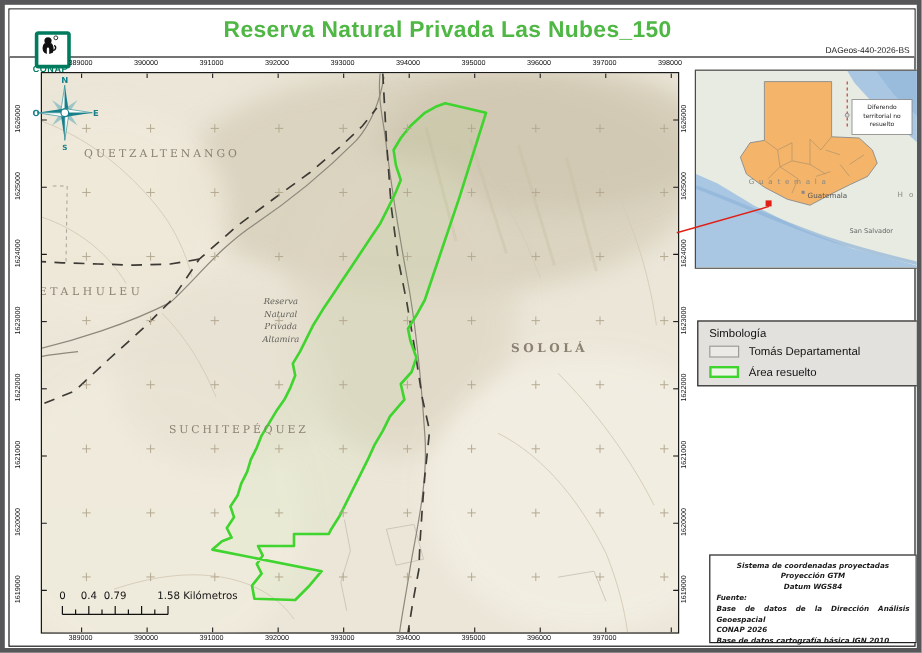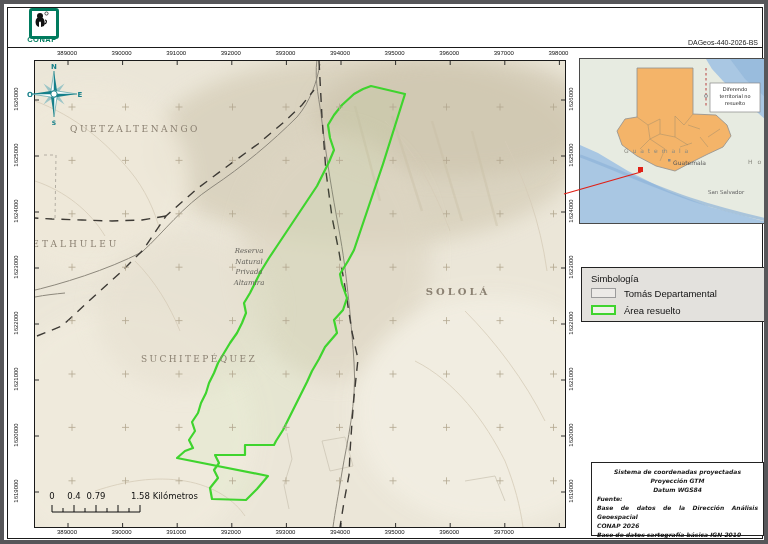--- a/index.html
+++ b/index.html
@@ -5,21 +5,21 @@
   html,body{margin:0;padding:0;background:#888;}
   #page{position:relative;width:768px;height:544px;background:#fff;
         border:4px solid #57575a;box-sizing:border-box;overflow:hidden;
         font-family:"Liberation Sans","DejaVu Sans",sans-serif;}
   #inner{position:absolute;left:3px;top:3px;width:754px;height:530px;border:1px solid #1a1a1a;}
   
   #header{position:absolute;left:0;top:0;width:754px;height:39px;border-bottom:1px solid #1a1a1a;background:#fff;}
   #map-title{position:absolute;left:0;top:7px;width:730px;text-align:center;
              font-size:19px;font-weight:bold;letter-spacing:.3px;color:var(--title_green);}
   #doc-code{position:absolute;right:4px;bottom:1px;font-size:7px;color:#222;}
-  #logo{position:absolute;left:17px;top:0;width:34px;height:37px;}
+  #logo{position:absolute;left:17px;top:18px;width:34px;height:37px;}
   #logo-box{position:absolute;left:4px;top:0;width:24px;height:25px;border:3px solid var(--logo_teal);
             border-radius:3px;background:#fff;}
   #logo-text{position:absolute;left:0;top:27px;width:34px;text-align:center;font-size:7.5px;
              font-weight:bold;letter-spacing:.5px;color:var(--logo_teal);}
   
   #map-frame{position:absolute;left:26px;top:52px;width:530px;height:466px;border:1.4px solid #1a1a1a;
              background:#ebe6d8;overflow:hidden;}
   .axis-label{position:absolute;font-size:6px;color:#111;white-space:nowrap;}
   
   .dept{position:absolute;font-family:"DejaVu Serif","Liberation Serif",serif;color:#8b8172;
@@ -57,20 +57,21 @@
       <div id="logo-box">
         <svg width="18" height="19" viewBox="0 0 18 19">
           <circle cx="8" cy="5" r="3" fill="#111"></circle>
           <path d="M5,7 C3,9 3,13 5,15 L7,16 L7,12 C7,10 9,10 9,12 L9,16 L12,15 C13,13 13,9 11,7 Z" fill="#111"></path>
           <path d="M12,13 C15,13 15,9 13,9" stroke="#111" stroke-width="1.2" fill="none"></path>
           <circle cx="14.5" cy="2.5" r="1.6" fill="none" stroke="#111" stroke-width="0.7"></circle>
         </svg>
       </div>
       <div id="logo-text">CONAP</div>
     </div>
+    <div id="map-title">Reserva Natural Privada Las Nubes_150</div>
     <div id="doc-code">DAGeos-440-2026-BS</div>
   </div>
 
   <div id="map-frame">
     <svg id="map-svg" width="530" height="466" viewBox="0 0 530 466">
       <defs>
         <filter id="soft" x="-40%" y="-40%" width="180%" height="180%">
           <feGaussianBlur stdDeviation="10"></feGaussianBlur>
         </filter>
       </defs>
@@ -244,21 +245,21 @@
             <line x1="526" y1="431" x2="530" y2="431" stroke="#1a1a1a" stroke-width="0.9"></line>
           </g>
     </svg>
 
     
     <div class="dept" style="left:100px;top:68px;font-size:9px;letter-spacing:2.5px;">QUETZALTENANGO</div>
     <div class="dept" style="left:36px;top:183px;font-size:9px;letter-spacing:3px;">RETALHULEU</div>
     <div class="dept" style="left:423px;top:230px;font-size:10px;letter-spacing:3px;font-weight:bold;">SOLOLÁ</div>
     <div class="dept" style="left:164px;top:298px;font-size:9px;letter-spacing:2.4px;">SUCHITEPÉQUEZ</div>
     
-    <div class="annot" style="left:214px;top:185px;white-space:pre-line;">Reserva
+    <div class="annot" style="left:199px;top:185px;white-space:pre-line;">Reserva
 Natural
 Privada
 Altamira</div>
 
     
     <svg class="overlay" style="left:12px;top:427px;" width="160" height="32" viewBox="0 0 160 32">
       <text x="5" y="11" font-size="8.5" fill="#111" text-anchor="middle">0</text>
       <text x="27" y="11" font-size="8.5" fill="#111" text-anchor="middle">0.4</text>
       <text x="49" y="11" font-size="8.5" fill="#111" text-anchor="middle">0.79</text>
       <text x="84" y="11" font-size="8.5" fill="#111">1.58 Kilómetros</text>

